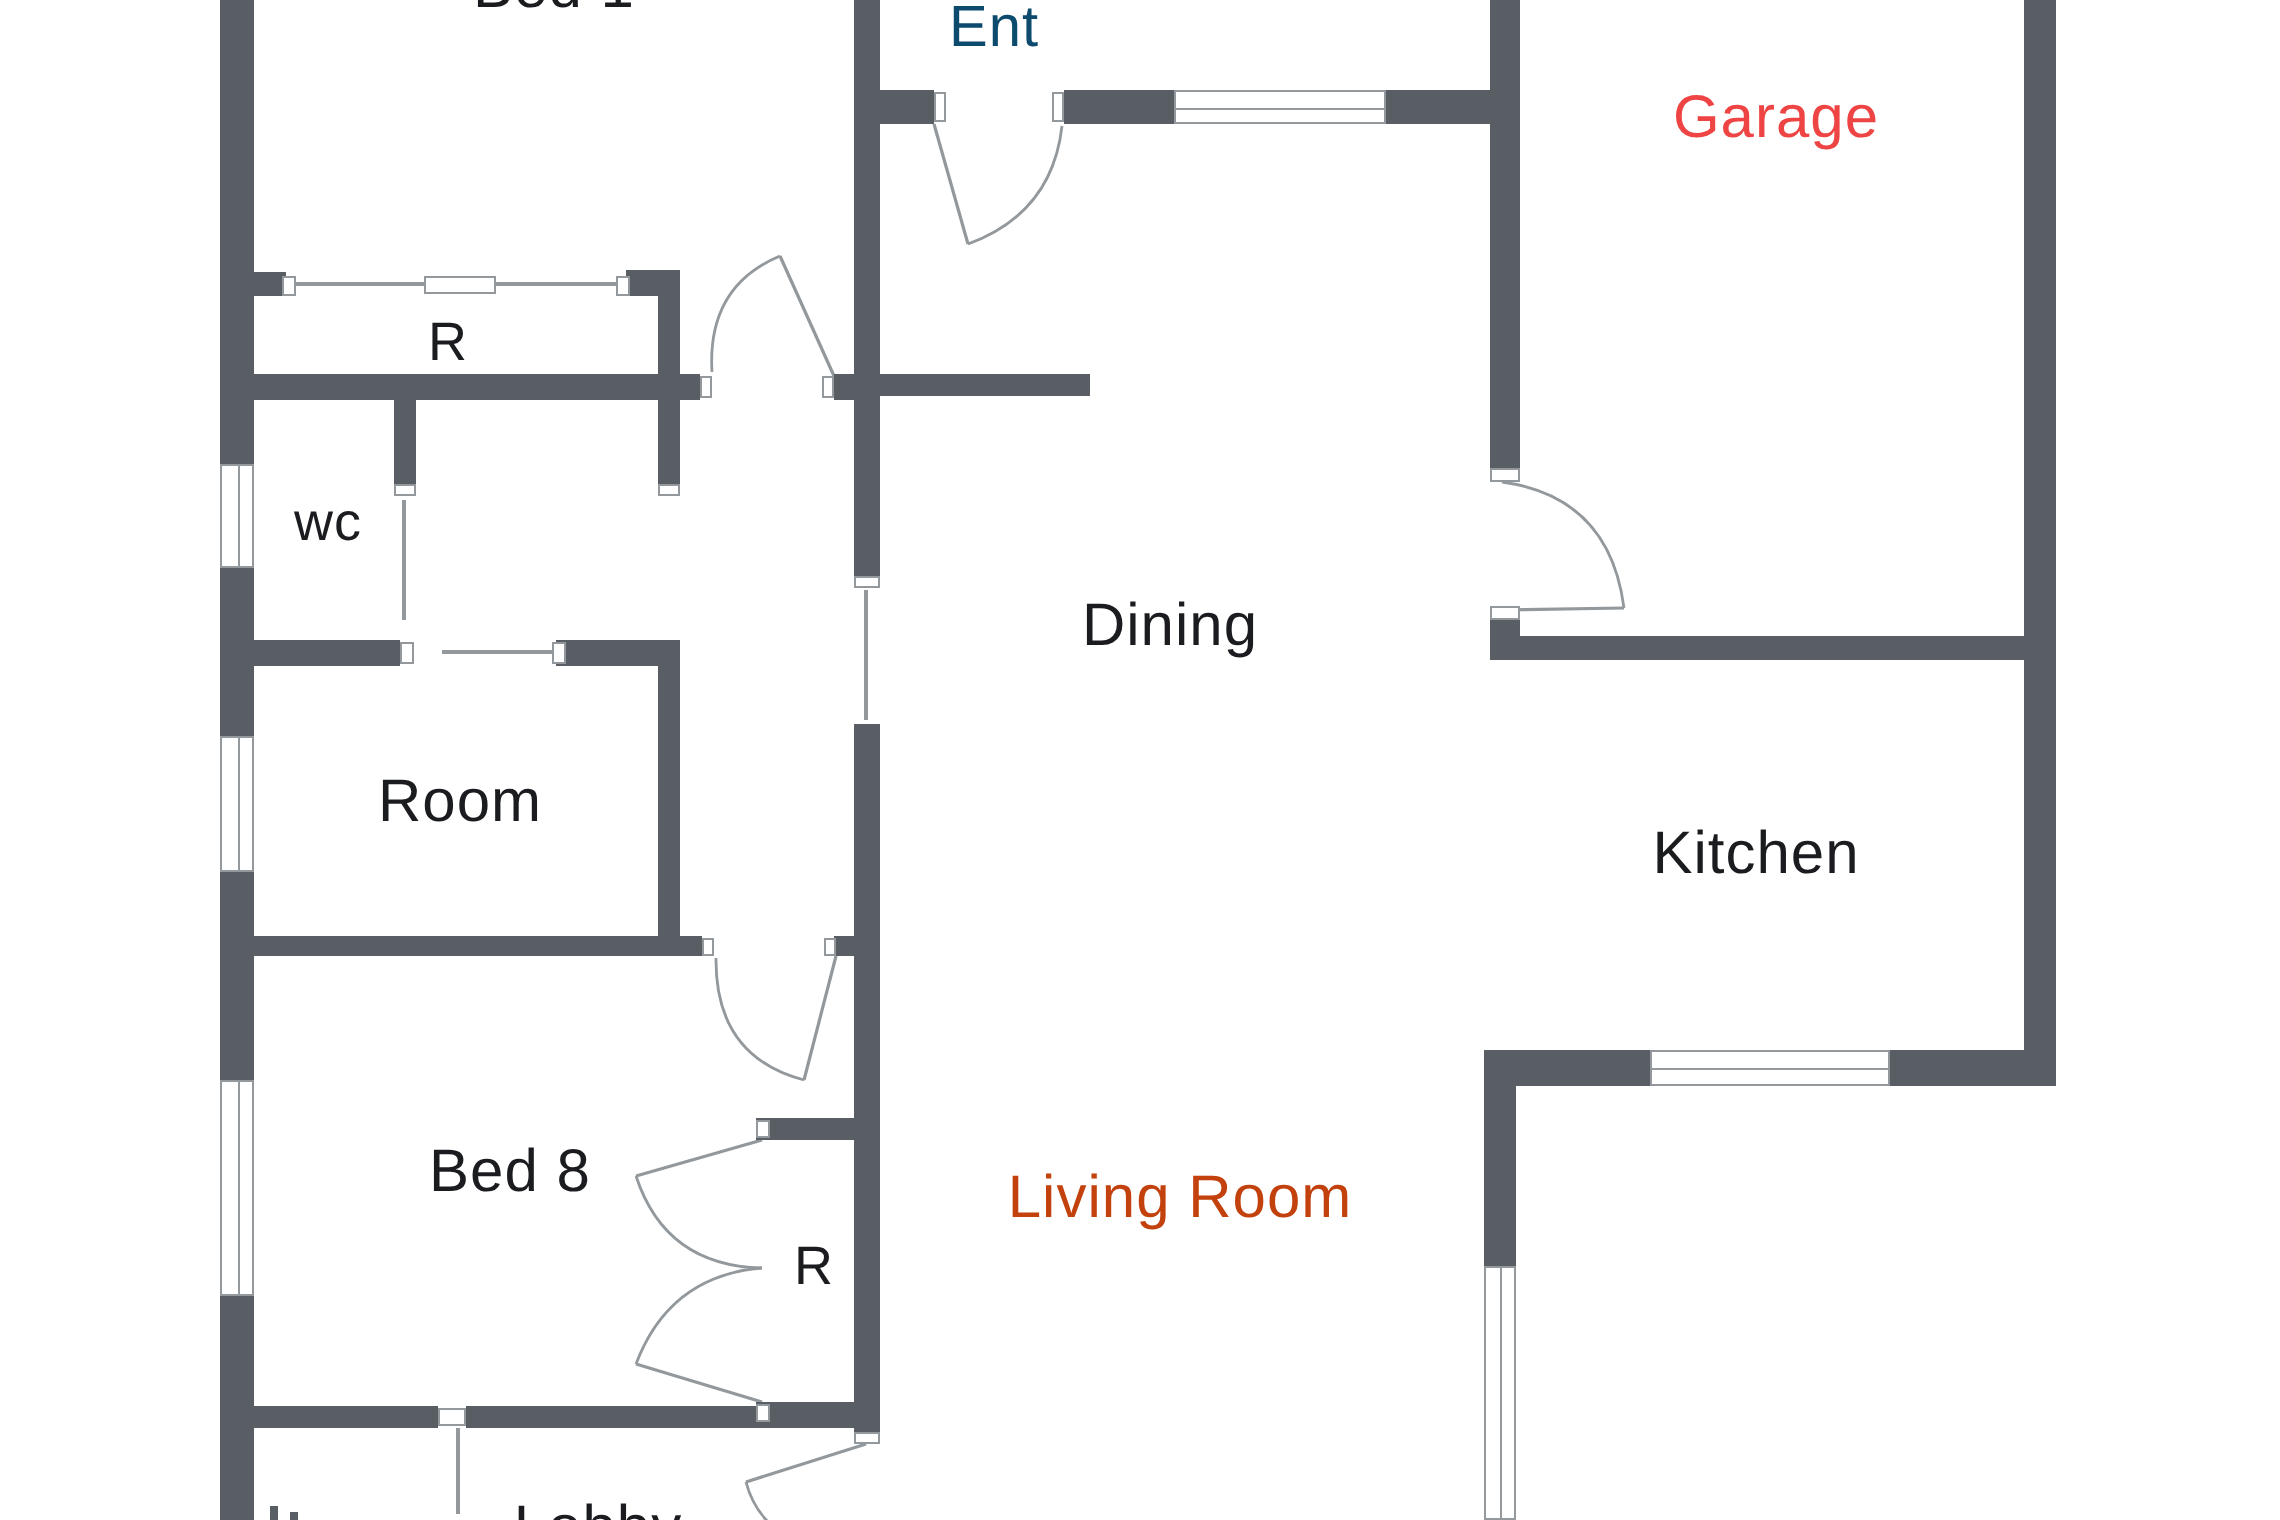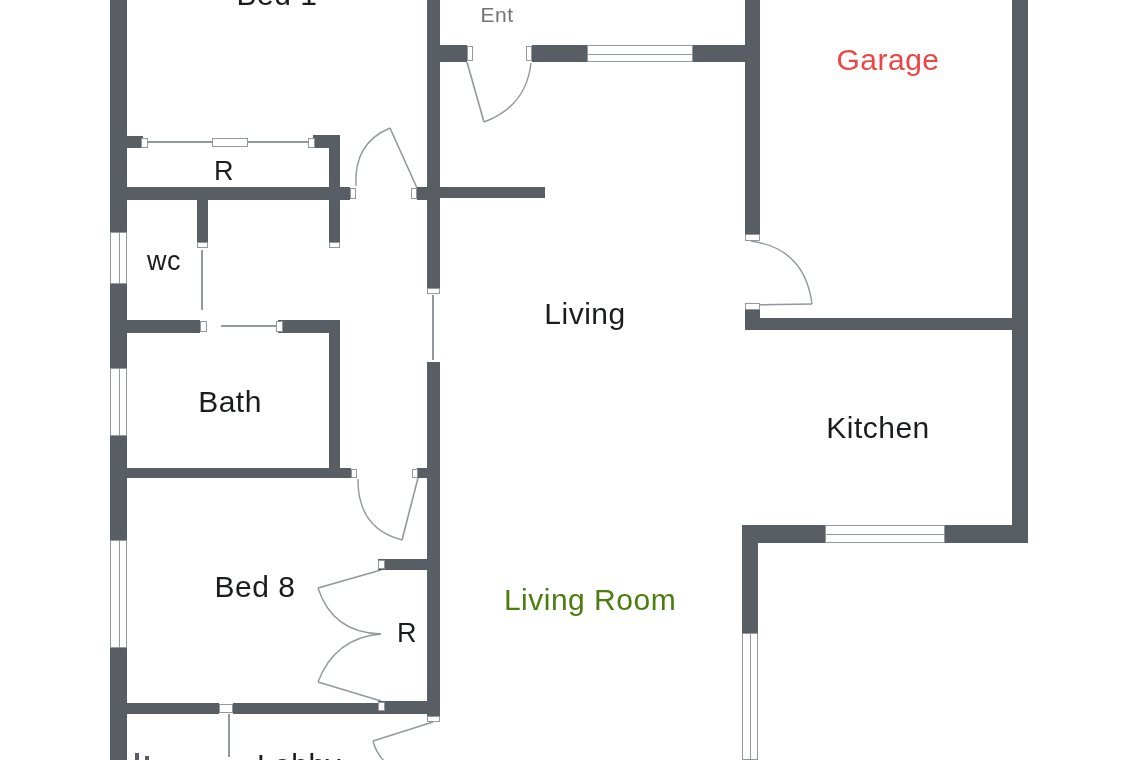--- a/index.html
+++ b/index.html
@@ -104,24 +104,24 @@
     <div class="window" style="left: 587px; top: 45px; width: 106px; height: 17px; background: rgb(255, 255, 255); border: 1.5px solid rgb(146, 152, 156);"></div>
     <div class="winline" style="left: 587px; top: 53.5px; width: 106px; height: 1px; background: rgb(146, 152, 156);"></div>
     <div class="window" style="left: 825px; top: 525px; width: 120px; height: 18px; background: rgb(255, 255, 255); border: 1.5px solid rgb(146, 152, 156);"></div>
     <div class="winline" style="left: 825px; top: 534px; width: 120px; height: 1px; background: rgb(146, 152, 156);"></div>
     <div class="window" style="left: 742px; top: 633px; width: 16px; height: 127px; background: rgb(255, 255, 255); border: 1.5px solid rgb(146, 152, 156);"></div>
     <div class="winline" style="left: 750px; top: 633px; width: 1px; height: 127px; background: rgb(146, 152, 156);"></div>
     <div class="overlap" style="left: 212px; top: 138px; width: 36px; height: 9px; background: rgb(255, 255, 255); border: 1.5px solid rgb(146, 152, 156);"></div>
     <div class="mark" style="left: 135px; top: 753px; width: 4px; height: 7px; background: rgb(88, 94, 100);"></div>
     <div class="mark" style="left: 145px; top: 756px; width: 4px; height: 4px; background: rgb(88, 94, 100);"></div>
     <div class="room-label" style="left: 277px; top: -6px; font-size: 30px; color: rgb(27, 28, 32);">Bed 1</div>
-    <div class="room-label" style="left: 497px; top: 15px; font-size: 21px; color: #737373;">Ent</div>
+    <div class="room-label" style="left: 497px; top: 15px; font-size: 29px; color: #0c4a6e;">Ent</div>
     <div class="room-label" style="left: 888px; top: 59px; font-size: 30px; color: #ef4444;">Garage</div>
     <div class="room-label" style="left: 224px; top: 172px; font-size: 27px; color: rgb(27, 28, 32);">R</div>
     <div class="room-label" style="left: 164px; top: 262px; font-size: 27px; color: rgb(27, 28, 32);">wc</div>
-    <div class="room-label" style="left: 585px; top: 313px; font-size: 30px; color: rgb(27, 28, 32);">Living</div>
-    <div class="room-label" style="left: 230px; top: 401px; font-size: 30px; color: rgb(27, 28, 32);">Bath</div>
+    <div class="room-label" style="left: 585px; top: 313px; font-size: 30px; color: rgb(27, 28, 32);">Dining</div>
+    <div class="room-label" style="left: 230px; top: 401px; font-size: 30px; color: rgb(27, 28, 32);">Room</div>
     <div class="room-label" style="left: 878px; top: 427px; font-size: 30px; color: rgb(27, 28, 32);">Kitchen</div>
     <div class="room-label" style="left: 255px; top: 586px; font-size: 30px; color: rgb(27, 28, 32);">Bed 8</div>
     <div class="room-label" style="left: 407px; top: 634px; font-size: 27px; color: rgb(27, 28, 32);">R</div>
-    <div class="room-label" style="left: 590px; top: 599px; font-size: 30px; color: #4d7c0f; text-align: right;">Living Room</div>
+    <div class="room-label" style="left: 590px; top: 599px; font-size: 30px; color: #c2410c; text-align: right;">Living Room</div>
     <div class="room-label" style="left: 299px; top: 764px; font-size: 30px; color: rgb(27, 28, 32);">Lobby</div>
   </div>
 
 </body></html>

